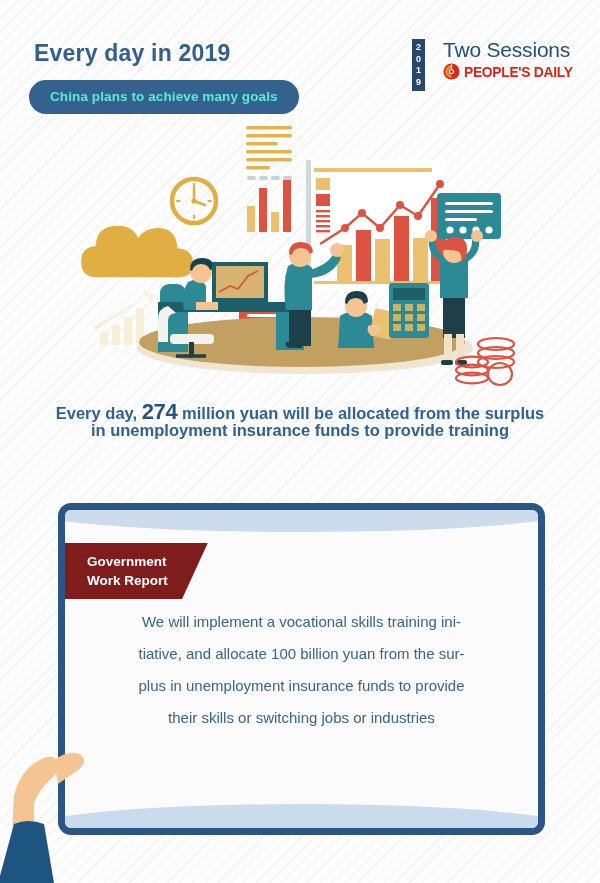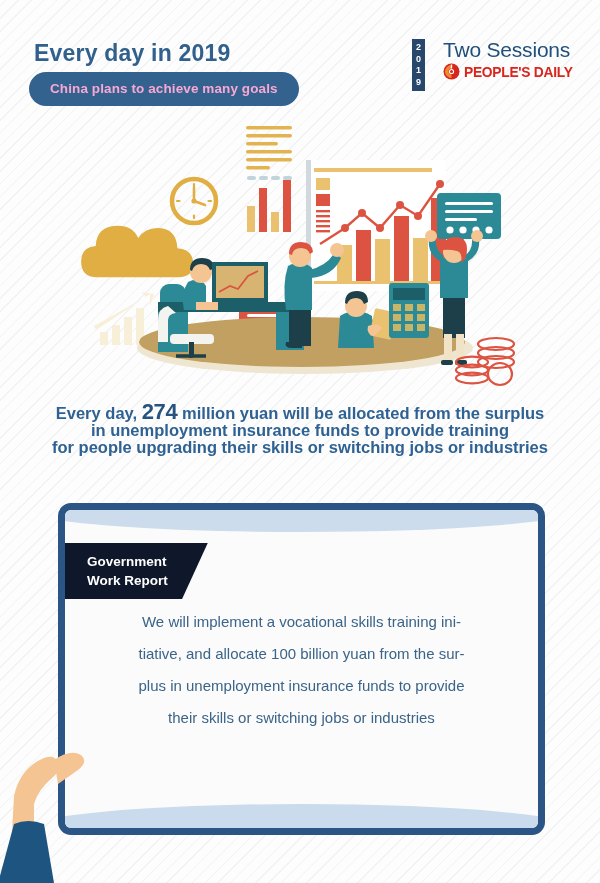--- a/index.html
+++ b/index.html
@@ -23,23 +23,23 @@
   }
   .abs { position:absolute; }
 
   
   #page-title {
     left:34px; top:40px;
     font-size:23px; font-weight:bold;
     color:#31608c; letter-spacing:.2px;
   }
   #subtitle-pill {
-    left:29px; top:72px;
+    left:29px; top:80px;
     background:#33628f;
-    color:#f9a8d4;
+    color:#5eead4;
     font-size:13.5px; font-weight:bold;
     padding:9px 21px 10px 21px;
     border-radius:18px;
     letter-spacing:.1px;
     white-space:nowrap;
   }
 
   
   #logo { right:18px; top:38px; display:flex; align-items:flex-start; }
   #logo-year {
@@ -93,21 +93,21 @@
   #card-sheen-top {
     position:absolute; left:-10%; top:-26px; width:120%; height:48px;
     background:#ccdcec; border-radius:50%;
   }
   #card-sheen-bottom {
     position:absolute; left:-10%; bottom:-30px; width:120%; height:54px;
     background:#c9dbed; border-radius:50%;
   }
   #report-tag {
     position:absolute; left:0px; top:33px;
-    background:#0f172a; color:#ffffff;
+    background:#7f1d1d; color:#ffffff;
     font-size:13.5px; font-weight:bold; line-height:19px;
     padding:9px 40px 9px 22px;
     clip-path:polygon(0 0, 100% 0, 82% 100%, 0 100%);
   }
   #quote-text {
     position:absolute; left:28px; right:28px; top:96px;
     text-align:center;
     color:#3b6489;
     font-size:15px; line-height:32px;
   }
@@ -334,21 +334,20 @@
       <ellipse cx="472" cy="252" rx="16" ry="5.4"></ellipse>
       <ellipse cx="472" cy="260" rx="16" ry="5.4"></ellipse>
       <ellipse cx="472" cy="268" rx="16" ry="5.4"></ellipse>
       <ellipse cx="500" cy="264" rx="12" ry="11"></ellipse>
     </g>
   </svg>
 
   <div class="abs" id="statement">
     <span>Every day, </span><span class="big">274</span><span> million yuan will be allocated from the surplus</span><br>
     <span>in unemployment insurance funds to provide training</span><br>
-    <span>for people upgrading their skills or switching jobs or industries</span>
   </div>
 
   <div class="abs" id="quote-card">
     <div id="card-sheen-top"></div>
     <div id="card-sheen-bottom"></div>
     <div id="report-tag">
       <div>Government</div>
       <div>Work Report</div>
     </div>
     <div id="quote-text">

